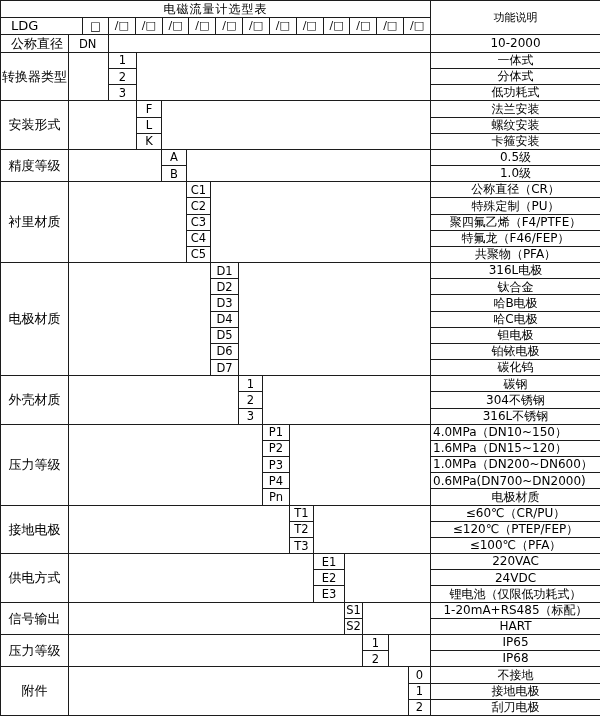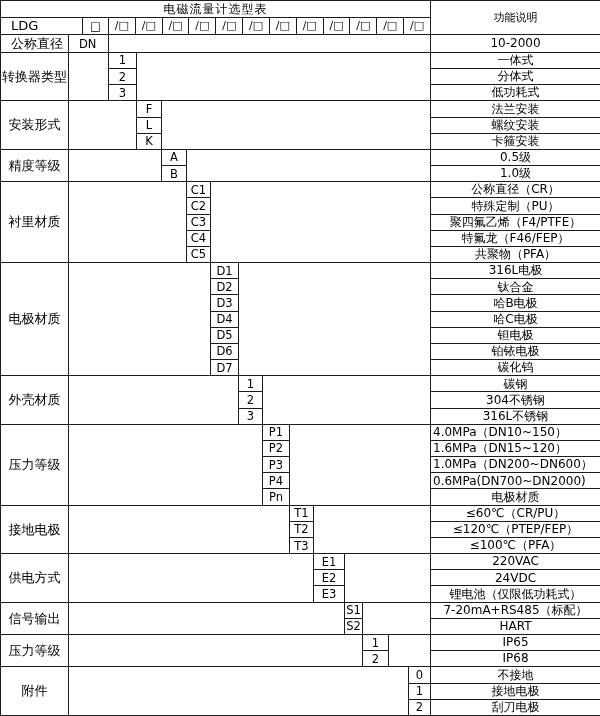--- a/index.html
+++ b/index.html
@@ -250,21 +250,21 @@
   <tr>
     <td class="code">E3</td>
     <td class="fn">锂电池（仅限低功耗式）</td>
   </tr>
 
   <tr>
     <td rowspan="2" class="lab">信号输出</td>
     <td rowspan="2" colspan="11" class="blank"></td>
     <td class="code">S1</td>
     <td rowspan="2" colspan="3" class="blank"></td>
-    <td class="fn">7-20mA+RS485（标配）</td>
+    <td class="fn">1-20mA+RS485（标配）</td>
   </tr>
   <tr>
     <td class="code">S2</td>
     <td class="fn">HART</td>
   </tr>
 
   <tr>
     <td rowspan="2" class="lab">压力等级</td>
     <td rowspan="2" colspan="12" class="blank"></td>
     <td class="code">1</td>

